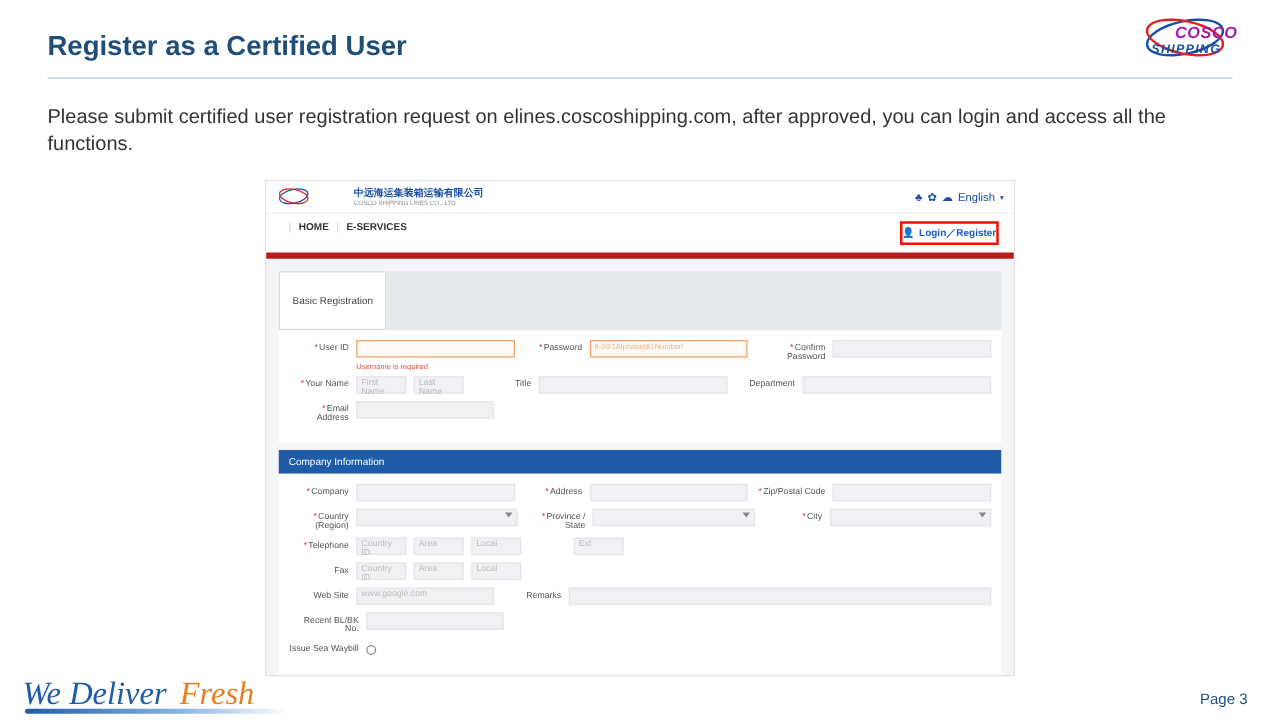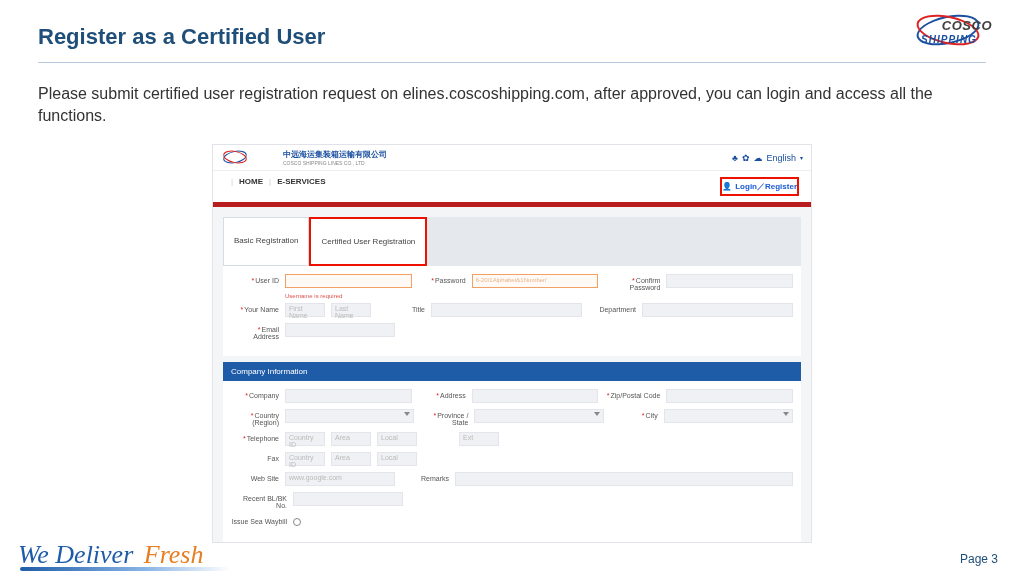--- a/index.html
+++ b/index.html
@@ -40,25 +40,25 @@
   .cosco-logo-big .oval2 {
     position: absolute;
     left: 10px; top: 2px;
     width: 64px; height: 28px;
     border: 2px solid #d22;
     border-radius: 50%;
     transform: rotate(12deg);
   }
   .cosco-logo-big .t1 {
     position: absolute;
-    top: 4px; left: 0; width: 86px;
-    text-align: right;
+    top: 4px; left: 16px; width: 86px;
+    text-align: center;
     font-size: 13px;
     font-weight: 900;
-    color: #404040;
+    color: #a21caf;
     letter-spacing: 0.5px;
     font-style: italic;
   }
   .cosco-logo-big .t2 {
     position: absolute;
     top: 20px; left: 0; width: 86px;
     text-align: center;
     font-size: 10px;
     font-weight: 900;
     color: #1a4fa0;
@@ -285,21 +285,20 @@
     <span class="sep">|</span>
     <span>E-SERVICES</span>
     <div class="spacer"></div>
     <span class="login-link">
       <span class="usericon">👤</span><span>Login／Register</span>
     </span>
   </div>
 
   <div class="tabs">
     <div class="tab">Basic Registration</div>
-    <div class="tab active-highlight">Certified User Registration</div>
   </div>
 
   <div class="form-area">
     <div class="row">
       <div class="lbl"><span class="star">*</span><span>User ID</span></div>
       <div class="fld error"></div>
       <div class="lbl"><span class="star">*</span><span>Password</span></div>
       <div class="fld error" title="6-20/1Alphabet&amp;1Number/"><span style="color:#e9b48c;font-size:6px;">6-20/1Alphabet&amp;1Number/</span></div>
       <div class="lbl wide"><span class="star">*</span><span>Confirm Password</span></div>
       <div class="fld"></div>

